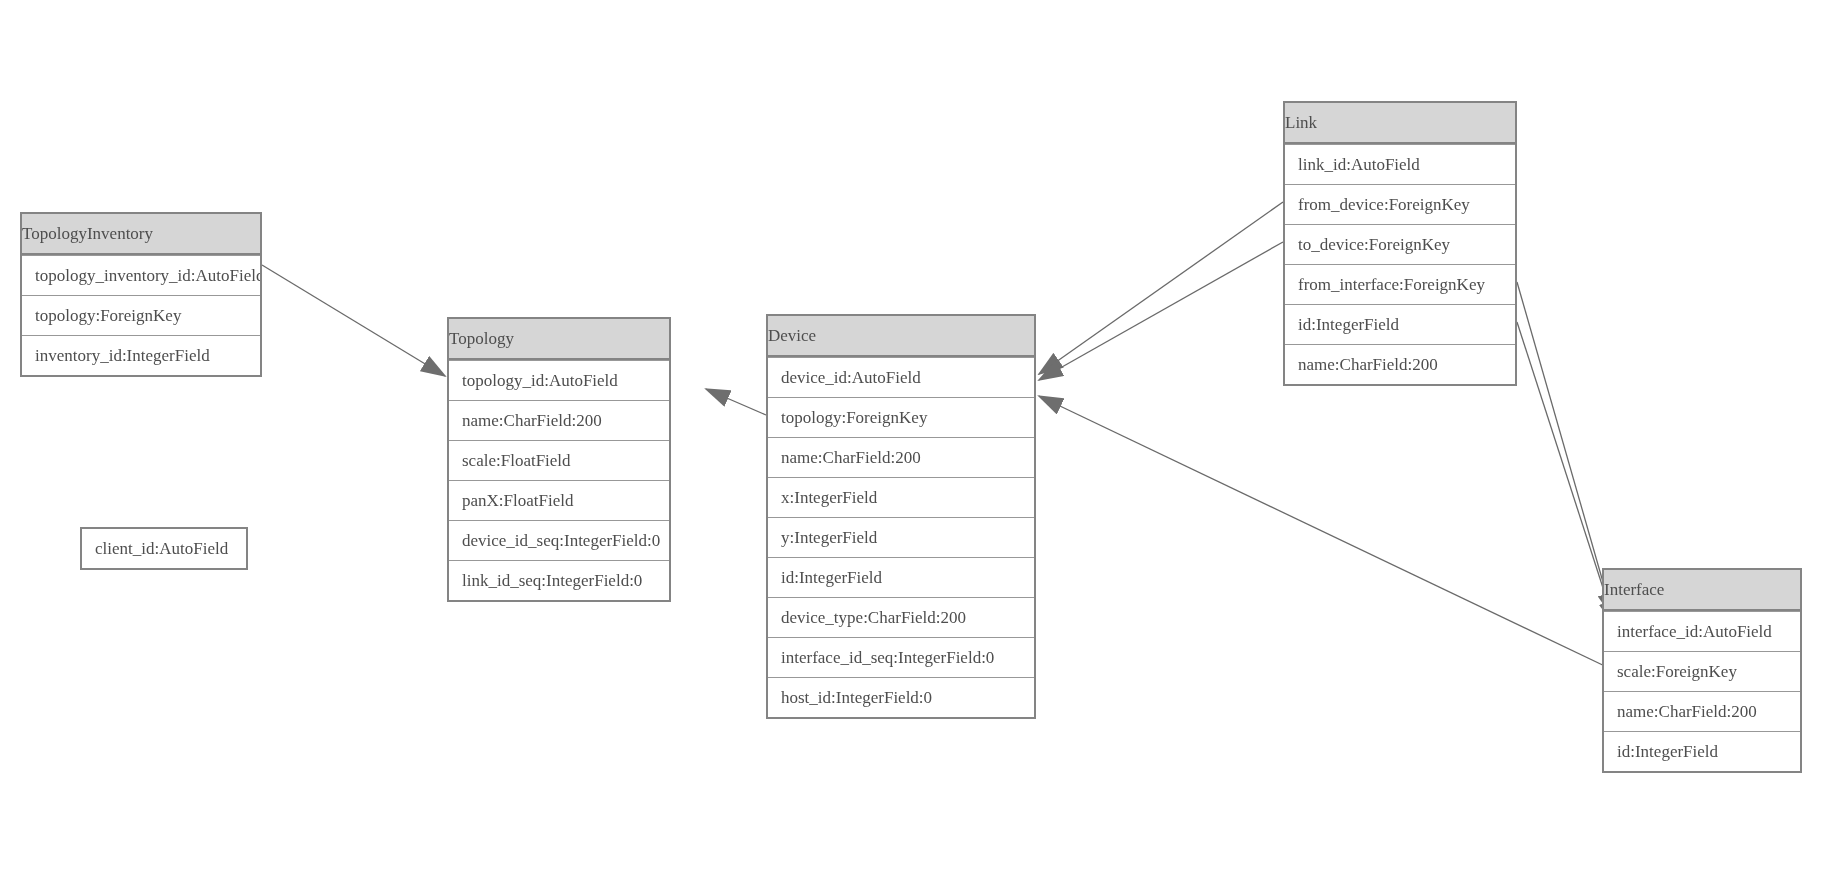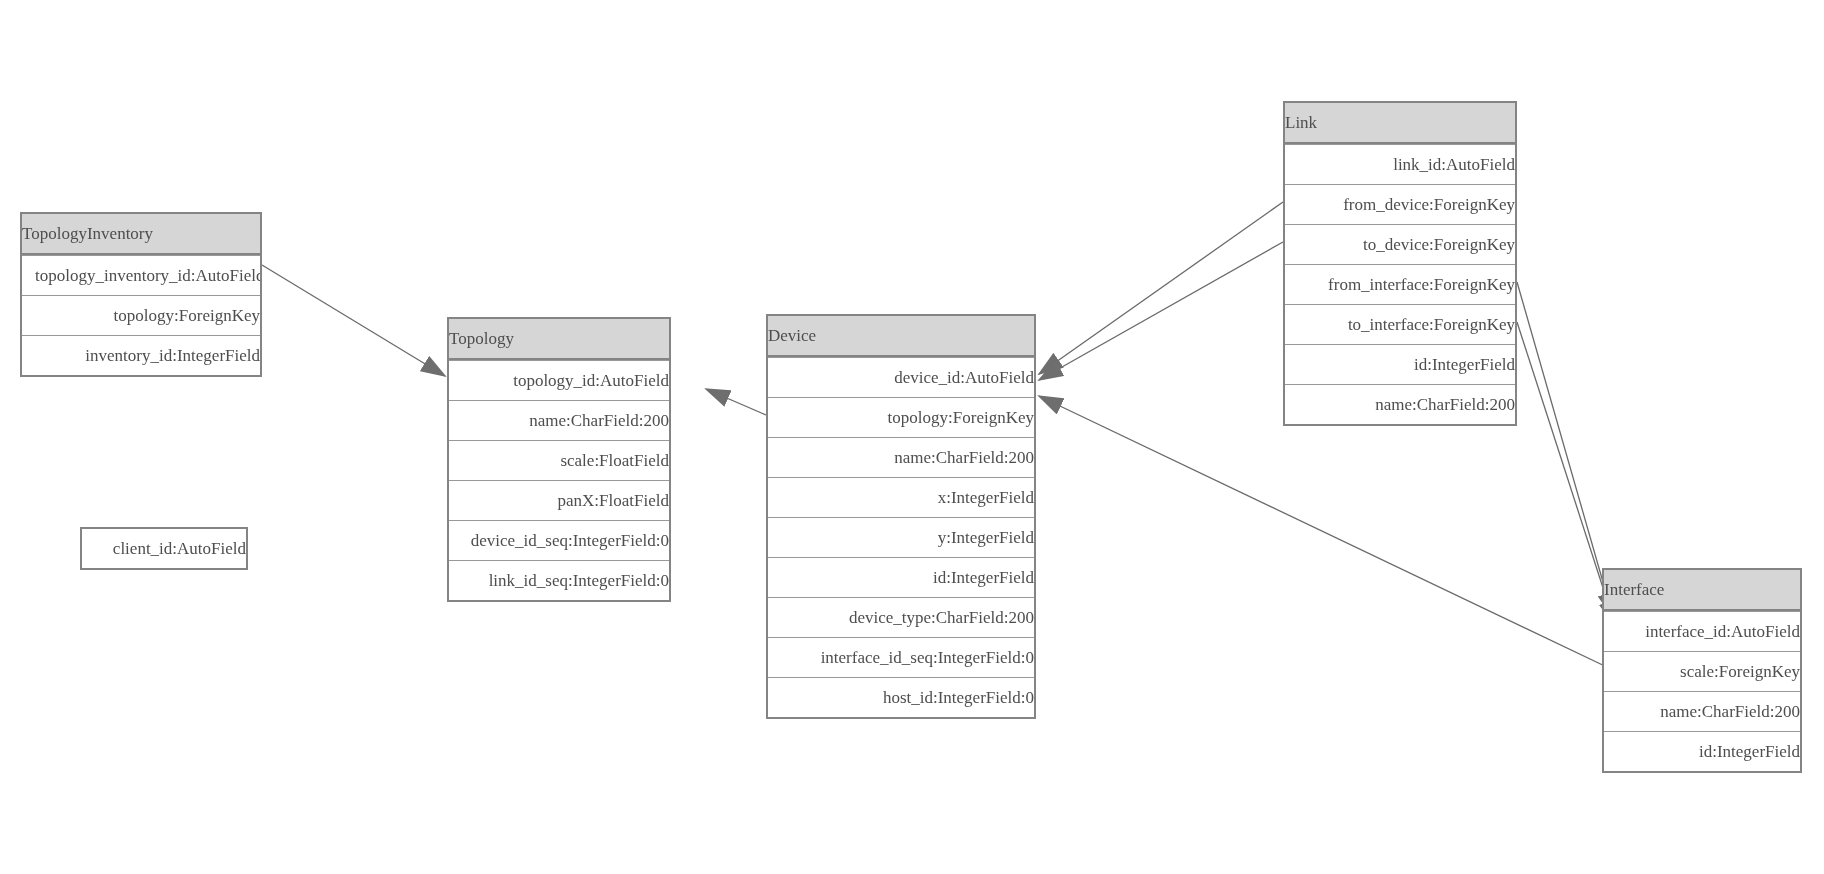--- a/index.html
+++ b/index.html
@@ -38,21 +38,20 @@
     overflow: hidden;
   }
   .entity-row {
     height: 39px;
     line-height: 39px;
     padding-left: 13px;
     white-space: nowrap;
     overflow: hidden;
     border-top: 1px solid #989898;
     background: #ffffff;
-    text-align: right;
   }
   .entity-row:first-of-type {
     border-top: none;
   }
 </style>
 </head>
 <body>
 
 <div class="canvas">
   <svg id="relations-layer" xmlns="http://www.w3.org/2000/svg" width="1824" height="874" viewBox="0 0 1824 874">
@@ -101,21 +100,20 @@
         <div class="entity-row">device_type:CharField:200</div>
         <div class="entity-row">interface_id_seq:IntegerField:0</div>
         <div class="entity-row">host_id:IntegerField:0</div>
       </div>
       <div class="entity" style="left: 1283px; top: 101px; width: 234px;">
         <div class="entity-header">Link</div>
         <div class="entity-row">link_id:AutoField</div>
         <div class="entity-row">from_device:ForeignKey</div>
         <div class="entity-row">to_device:ForeignKey</div>
         <div class="entity-row">from_interface:ForeignKey</div>
-        <div class="entity-row">to_interface:ForeignKey</div>
         <div class="entity-row">id:IntegerField</div>
         <div class="entity-row">name:CharField:200</div>
       </div>
       <div class="entity" style="left: 1602px; top: 568px; width: 200px;">
         <div class="entity-header">Interface</div>
         <div class="entity-row">interface_id:AutoField</div>
         <div class="entity-row">scale:ForeignKey</div>
         <div class="entity-row">name:CharField:200</div>
         <div class="entity-row">id:IntegerField</div>
       </div>

